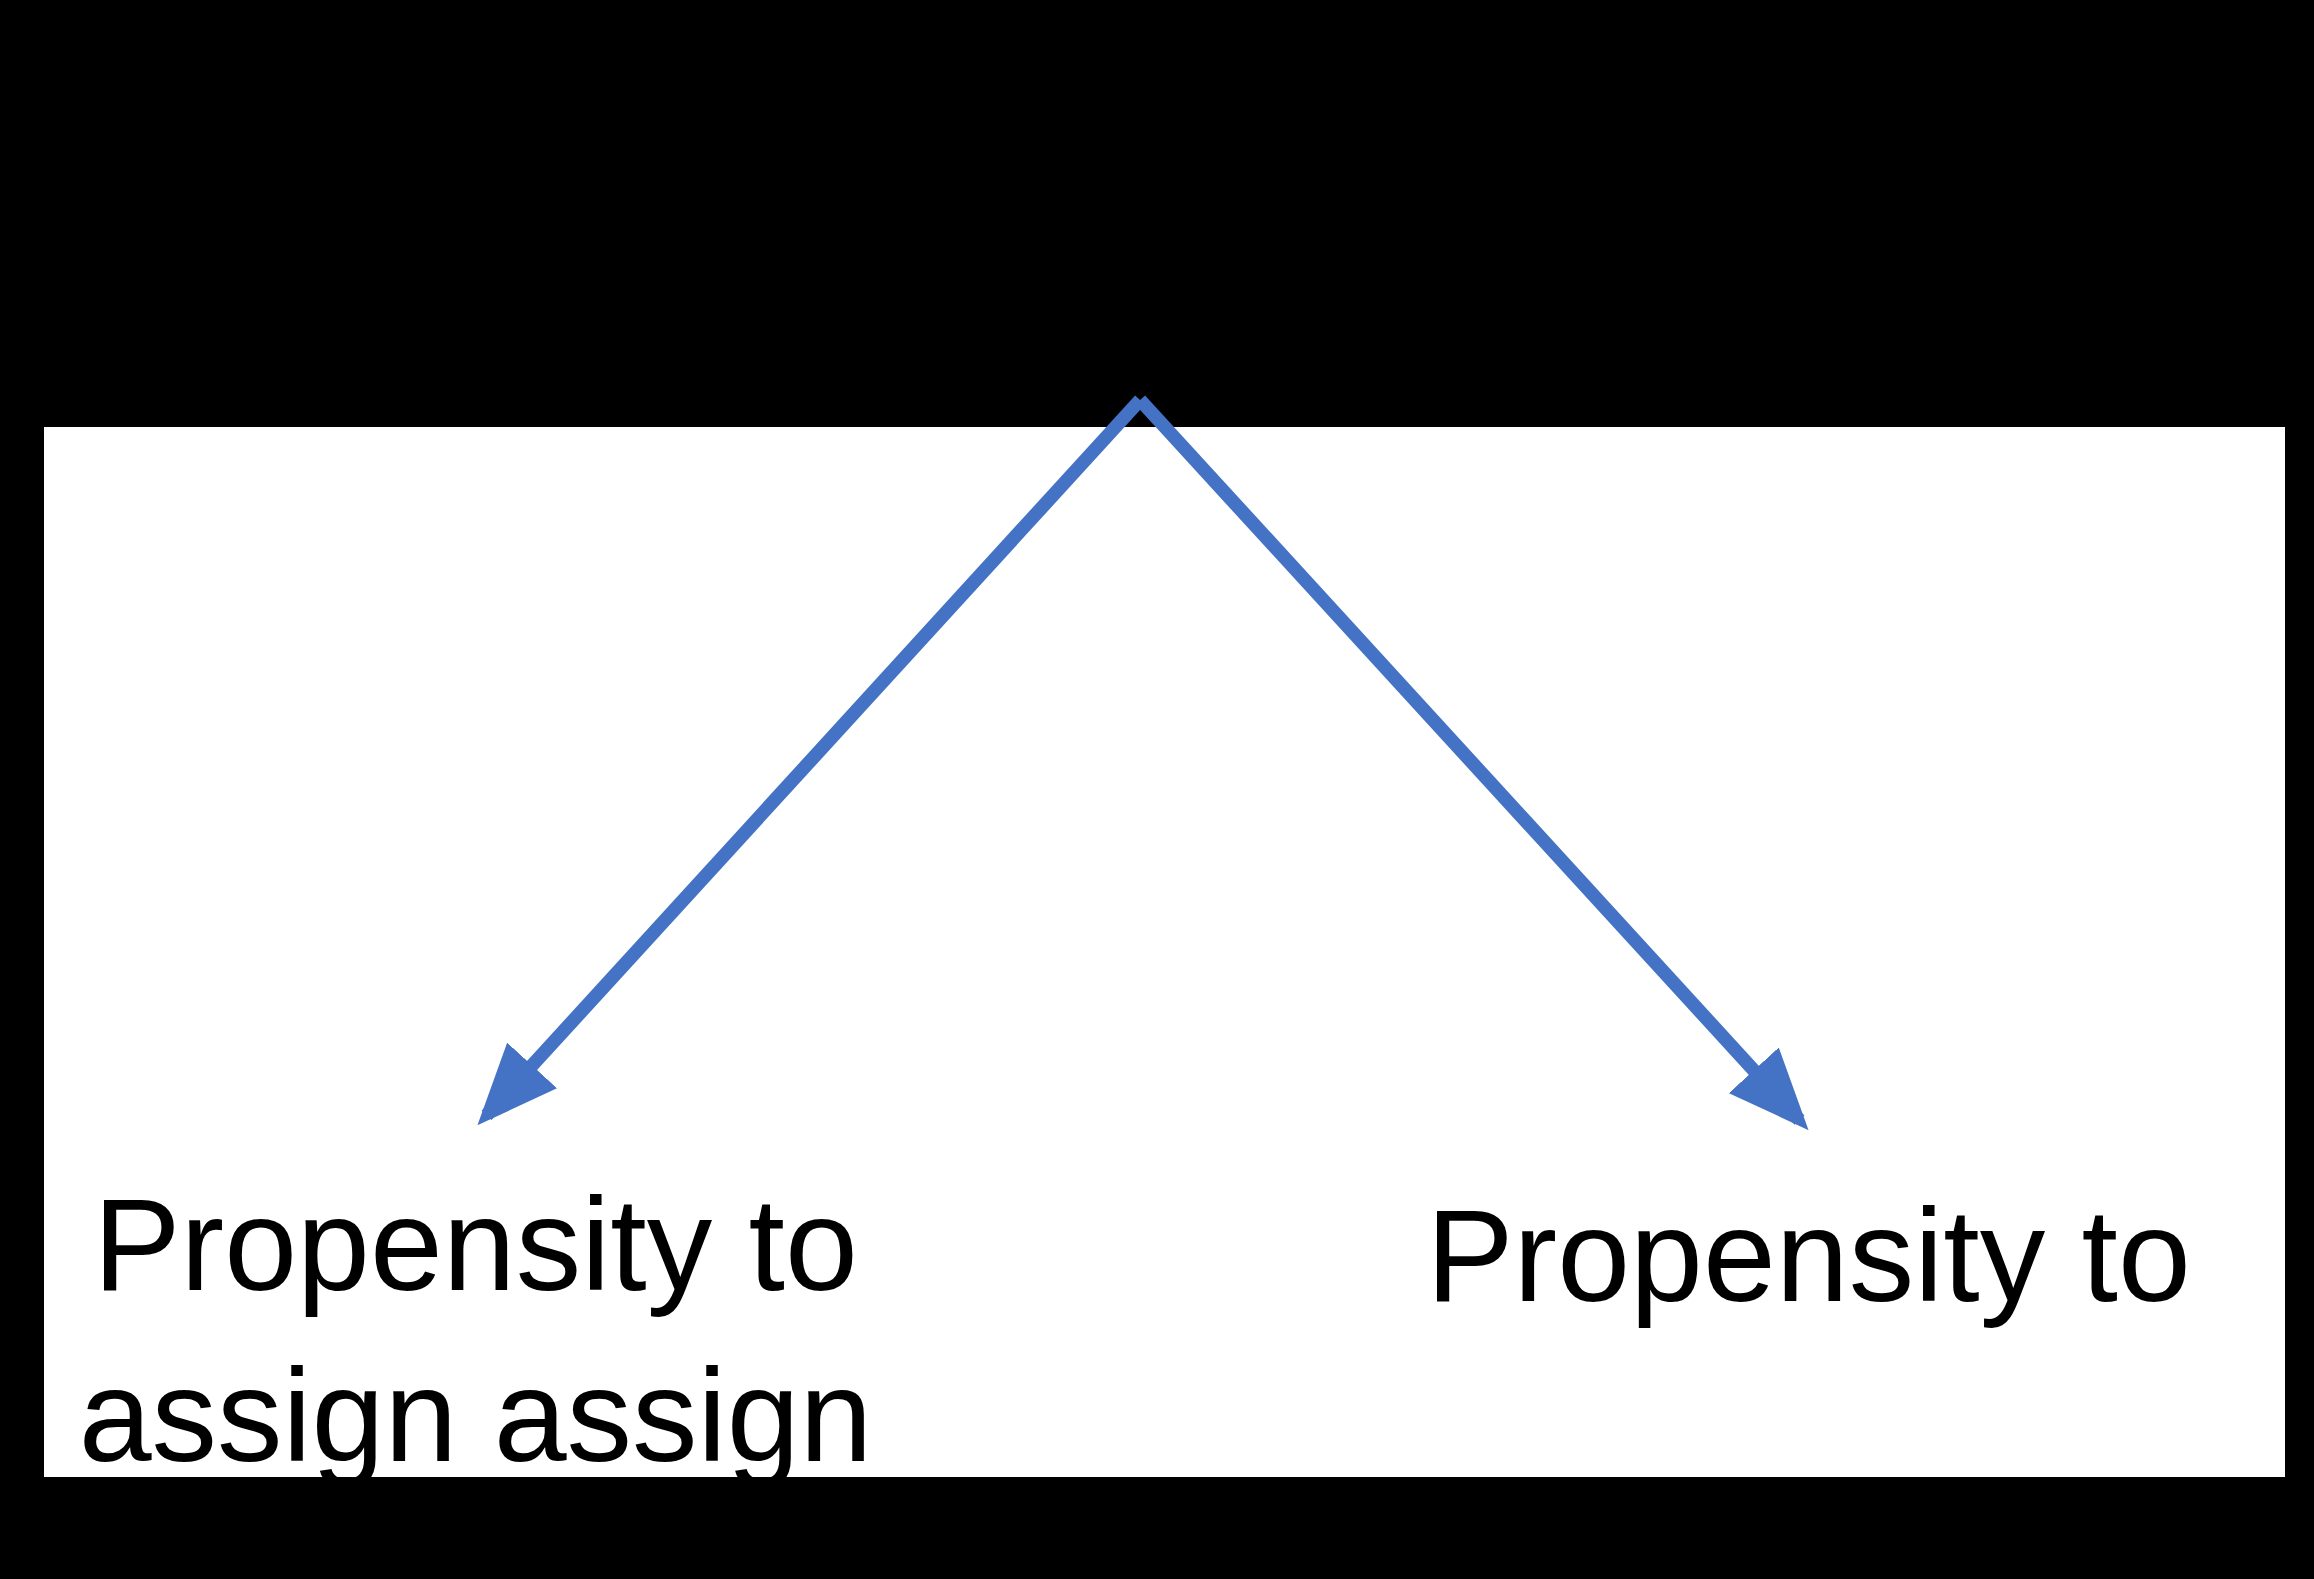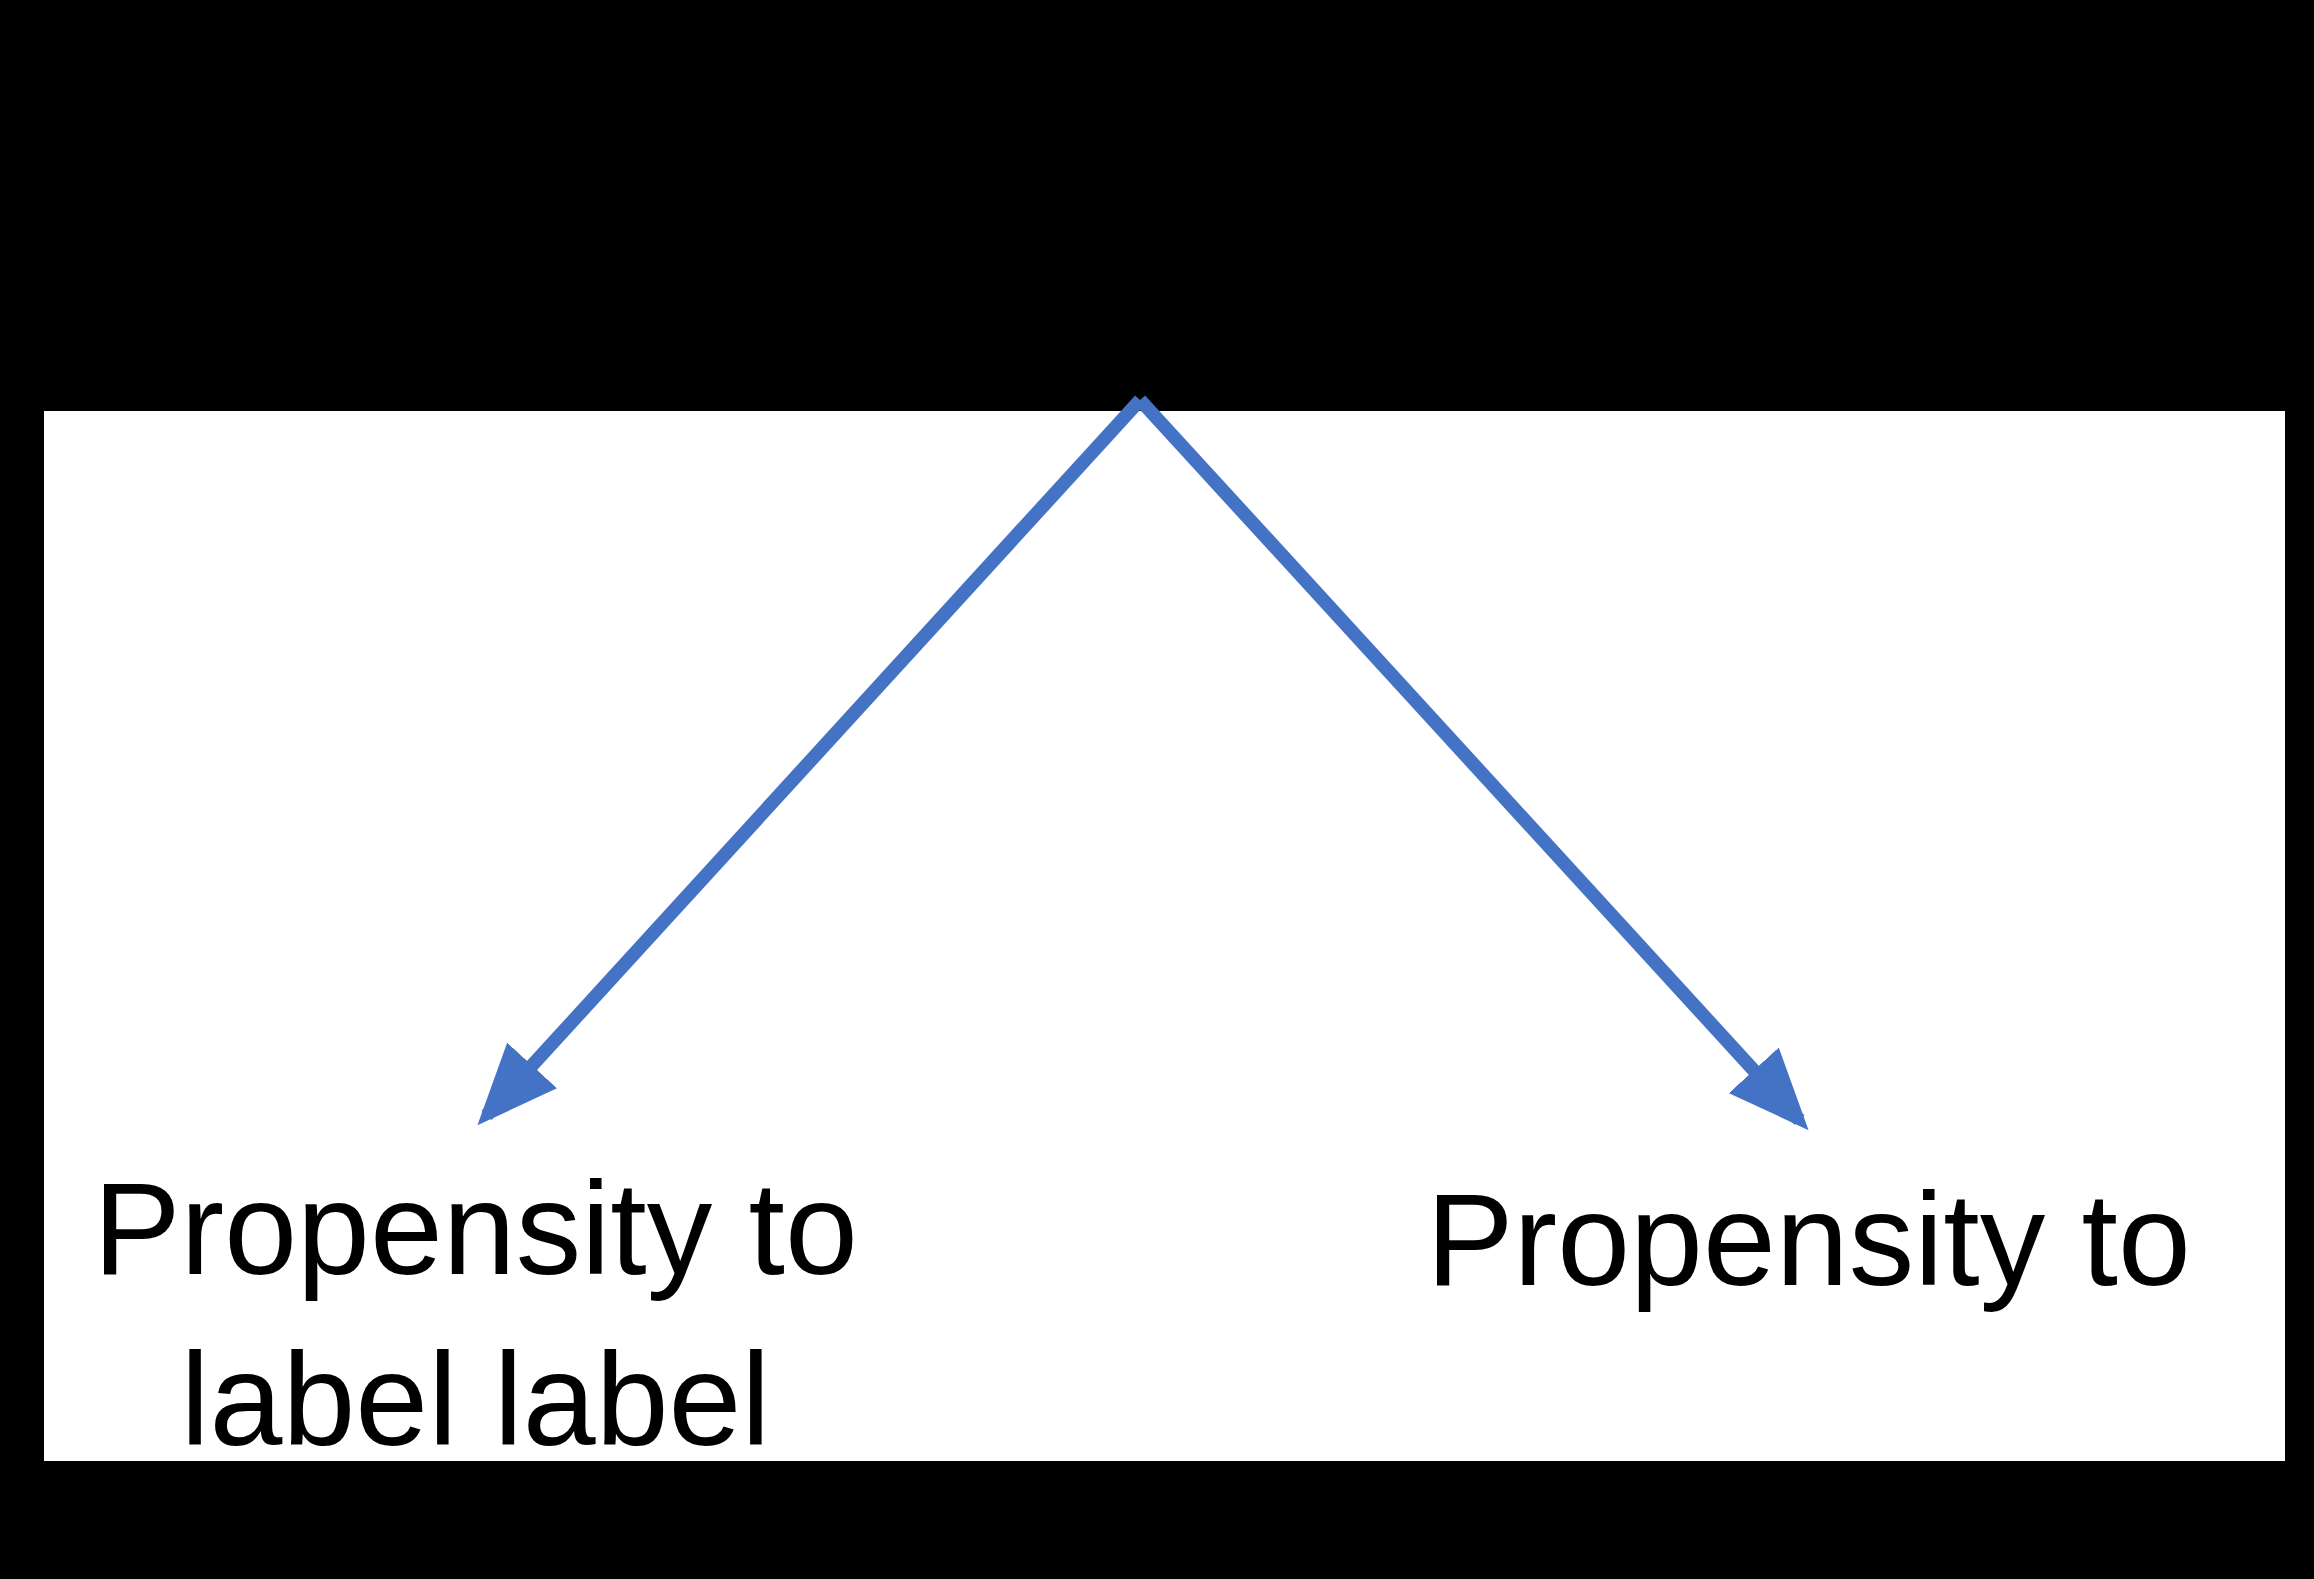--- a/index.html
+++ b/index.html
@@ -10,21 +10,21 @@
     width: 2314px;
     height: 1580px;
     position: relative;
     background: #000000;
     overflow: hidden;
     font-family: "Liberation Sans", sans-serif;
   }
   .canvas {
     position: absolute;
     left: 44px;
-    top: 411px;
+    top: 427px;
     width: 2241px;
     height: 1050px;
     background: #ffffff;
     overflow: hidden; 
   }
   .label {
     position: absolute;
     color: #000000;
     font-size: 131px;
     line-height: 171px;
@@ -52,21 +52,21 @@
     height: 1580px;
     pointer-events: none;
   }
 </style>
 </head>
 <body style="background: rgb(0, 0, 0);">
 
 <div class="canvas" style="background: rgb(255, 255, 255);">
   <div class="label label-left">
     <span>Propensity to</span>
-    <span>label label</span>
+    <span>assign assign</span>
   </div>
   <div class="label label-right">
     <span>Propensity to</span>
   </div>
 </div>
 
 <svg class="arrows-layer" viewBox="0 0 2397 1636" xmlns="http://www.w3.org/2000/svg">
   <defs>
     <marker id="arrowhead" markerWidth="6" markerHeight="5" refX="5" refY="2.5" orient="auto" markerUnits="strokeWidth">
       <path d="M0,0 L6,2.5 L0,5 Z" fill="#4472C4"></path>

